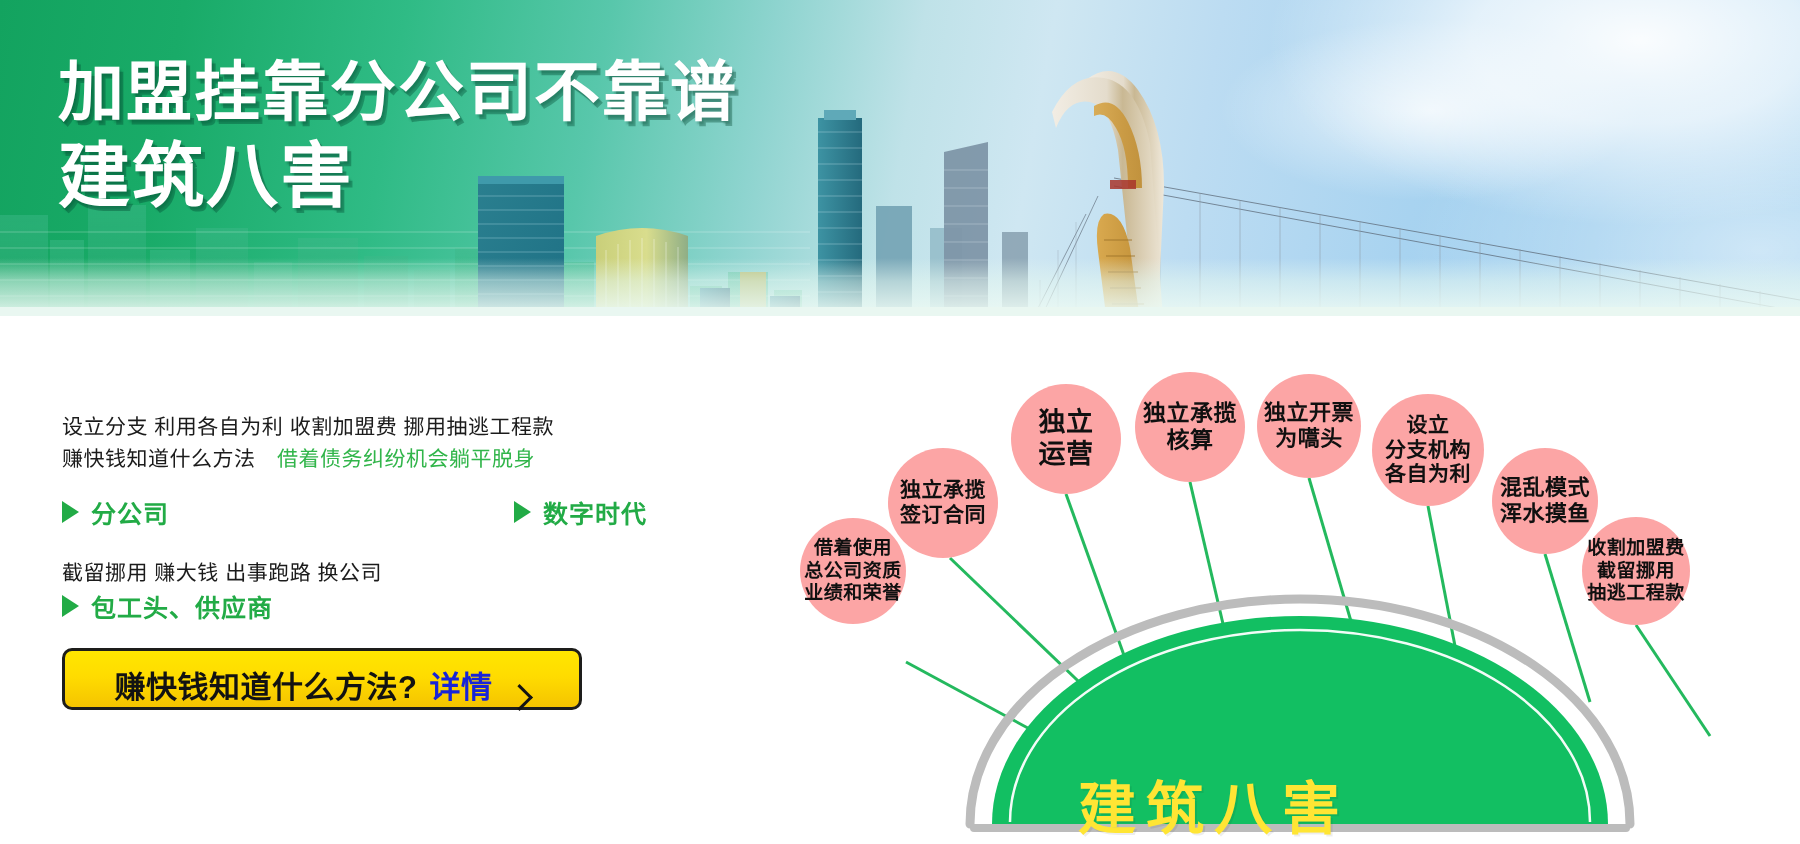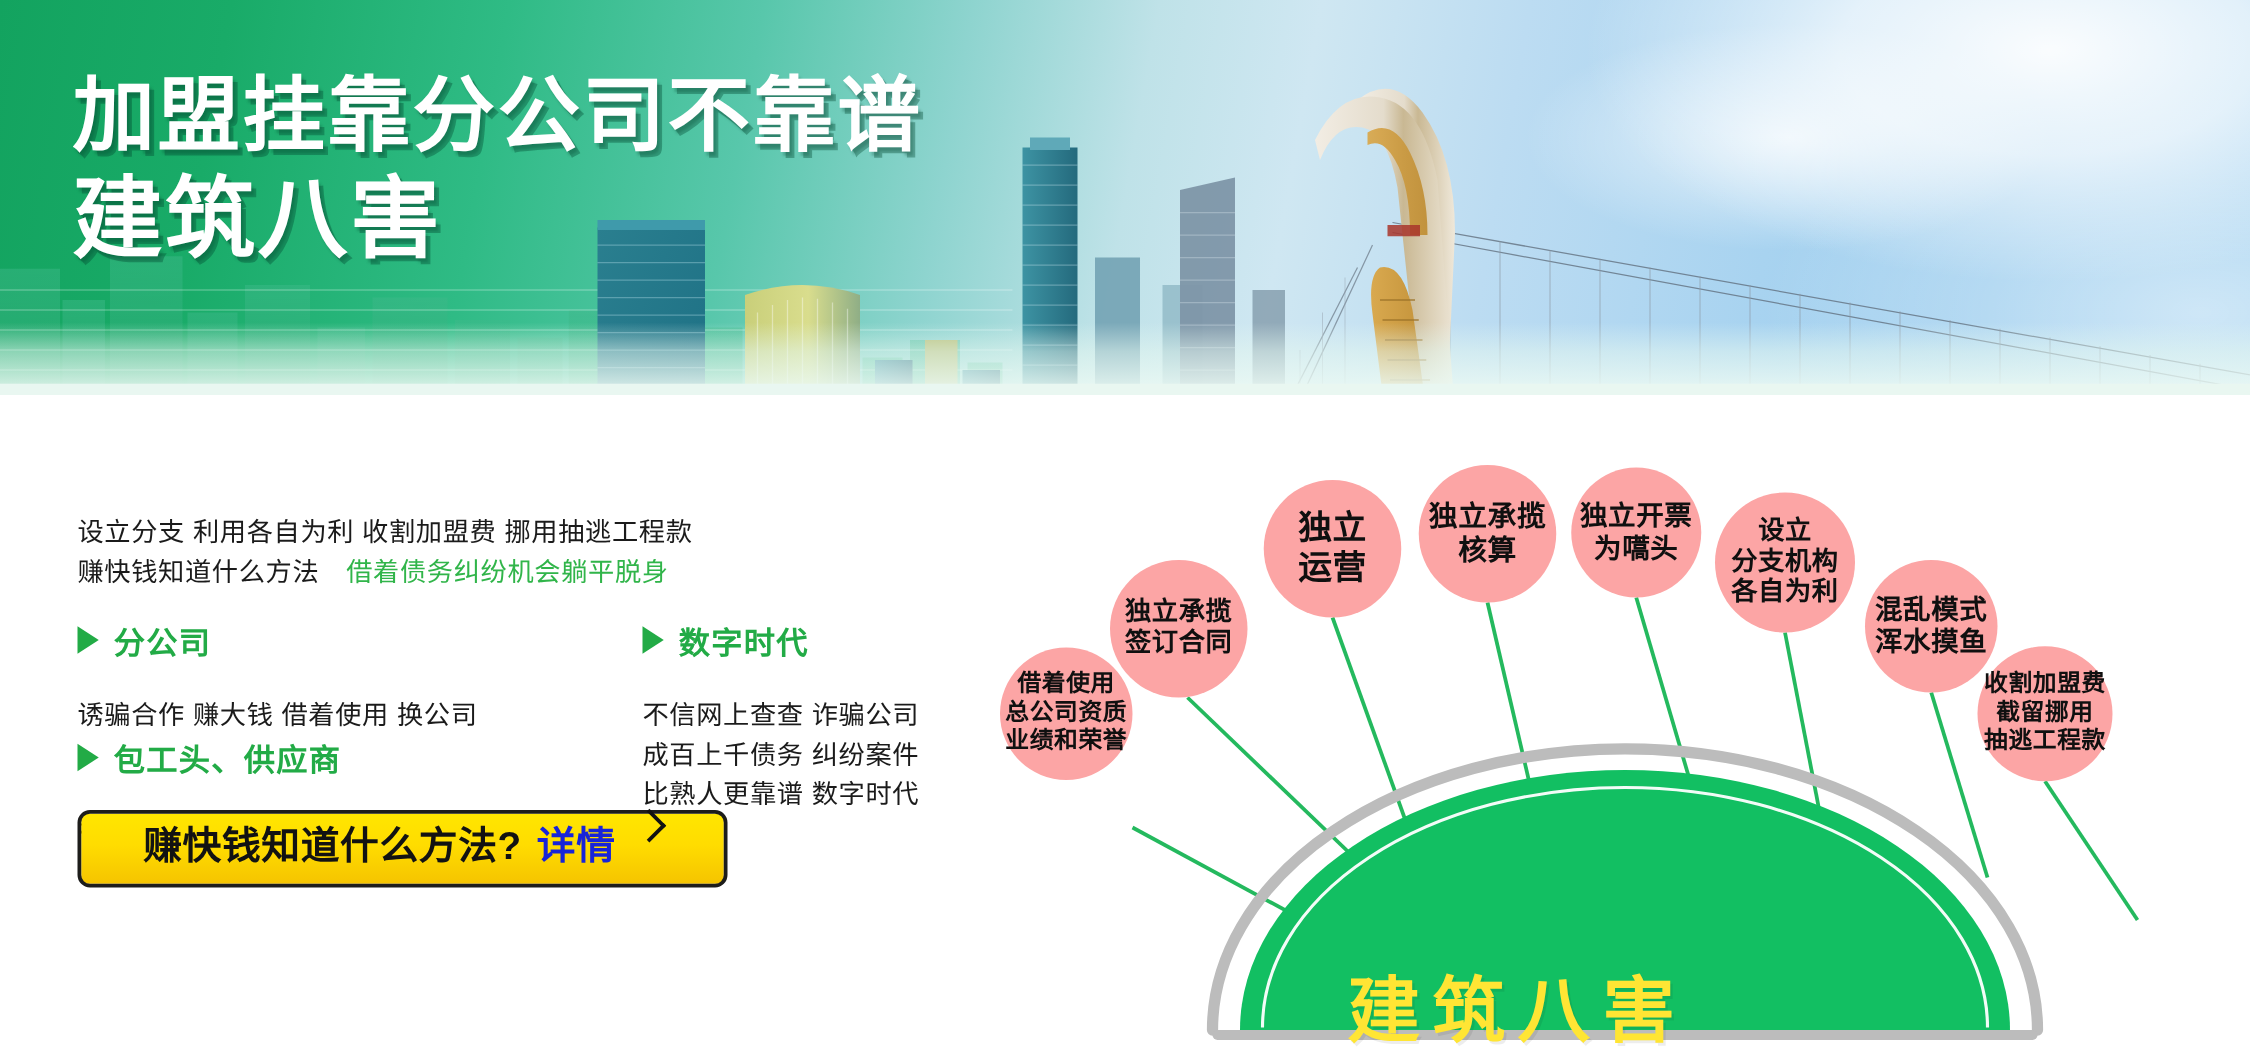--- a/index.html
+++ b/index.html
@@ -133,21 +133,21 @@
   .cta {
     position: absolute;
     left: 62px;
     top: 276px;
     width: 520px;
     height: 62px;
     background: linear-gradient(180deg, #ffe600 0%, #ffdc00 45%, #f5c400 100%);
     border: 3px solid #1d1d1b;
     border-radius: 10px;
     display: flex;
-    align-items: flex-start;
+    align-items: flex-end;
     justify-content: center;
     gap: 6px;
     box-sizing: border-box;
     cursor: pointer;
   }
   .cta-main {
     font-size: 31px;
     font-weight: 700;
     color: #121212;
     letter-spacing: 0.5px;
@@ -347,43 +347,38 @@
         <div><span>赚快钱知道什么方法　</span><span class="hl">借着债务纠纷机会躺平脱身</span></div>
       </div>
     </div>
 
     <div class="block-branch">
       <div class="sec-head">
         <span class="tri"></span>
         <span class="sec-title">分公司</span>
       </div>
       <div class="sec-body body-pad">
-        <div>诱骗合作 赚大钱     借着使用 换公司</div>
+        <div>截留挪用 赚大钱     出事跑路 换公司</div>
       </div>
     </div>
 
     <div class="block-contract">
       <div class="sec-head">
         <span class="tri"></span>
         <span class="sec-title">包工头、供应商</span>
       </div>
       <div class="sec-body body-pad">
         <div>被骗的一贫如洗  断送人脉  无处翻身</div>
       </div>
     </div>
 
     <div class="block-digital">
       <div class="sec-head">
         <span class="tri"></span>
         <span class="sec-title">数字时代</span>
-      </div>
-      <div class="sec-body body-pad">
-        <div>不信网上查查 诈骗公司</div>
-        <div>成百上千债务 纠纷案件</div>
-        <div>比熟人更靠谱 数字时代</div>
       </div>
     </div>
   </div>
 
   <div class="cta">
     <span class="cta-main">赚快钱知道什么方法?</span>
     <span class="cta-link">详情</span>
     <span class="cta-arrow"></span>
   </div>
 

